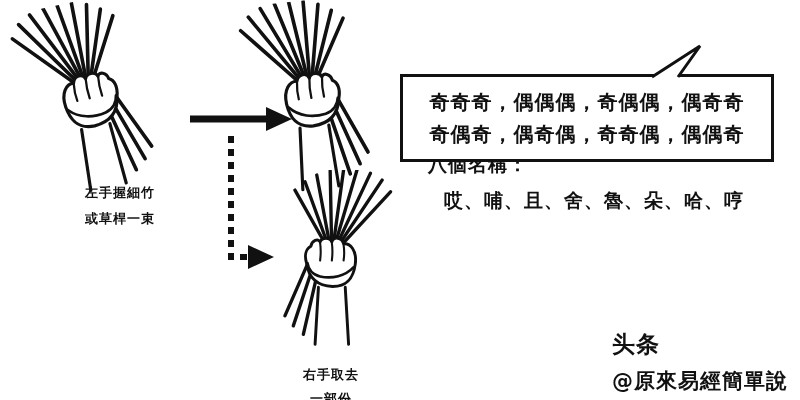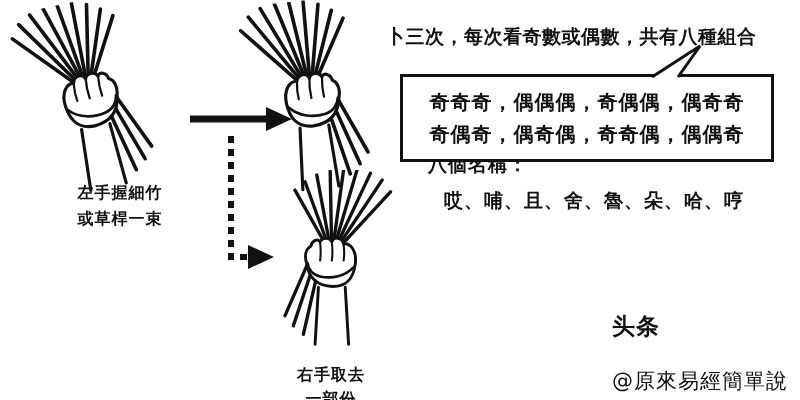--- a/index.html
+++ b/index.html
@@ -7,40 +7,40 @@
     position:relative;width:800px;height:400px;background:#ffffff;
     font-family:"DejaVu Sans","Liberation Sans",sans-serif;
     color:#111;overflow:hidden;font-weight:700;
   }
   .abs{position:absolute;}
   .hand{position:absolute;}
   .hand1{left:26px;top:0;width:136px;height:190px;transform:rotate(-12deg);transform-origin:50% 60%;}
   .hand2{left:246px;top:0;width:136px;height:190px;transform:rotate(-6deg);transform-origin:50% 60%;}
   .hand3{left:268px;top:170px;width:126px;height:176px;transform:scaleX(-1);transform-origin:50% 50%;}
   .hand-label{
-    text-align:center;font-size:16px;line-height:26px;letter-spacing:1px;color:#111;
+    text-align:center;font-size:13px;line-height:26px;letter-spacing:1px;color:#111;
   }
   .label-left{left:36px;top:180px;width:168px;}
   .label-right{left:262px;top:347px;width:138px;line-height:24px;margin-top:16px;}
   .instruction{
     left:386px;top:24px;width:410px;font-size:19px;letter-spacing:0.5px;white-space:nowrap;
   }
   .combo-box{
     left:400px;top:74px;width:348px;
     border:3px solid #111;background:#fff;
     padding:7px 10px;text-align:center;z-index:1;
   }
   .combo-box p{margin:4px;font-size:20px;line-height:28px;letter-spacing:1px;}
   .names-title{left:428px;top:152px;font-size:19px;letter-spacing:1px;}
   .names-line{left:416px;top:188px;font-size:19px;letter-spacing:1px;white-space:nowrap;margin-left:28px;}
   .watermark{
     right:12px;bottom:5px;display:flex;align-items:baseline;gap:7px;flex-direction:column;
   }
   .wm-brand{font-size:23px;font-weight:900;letter-spacing:1px;}
-  .wm-handle{font-size:21px;font-weight:400;letter-spacing:1px;margin-top:18px;}
+  .wm-handle{font-size:21px;font-weight:700;letter-spacing:1px;}
   #arrow-layer{position:absolute;left:0;top:0;width:800px;height:400px;pointer-events:none;z-index:5;}
 </style>
 </head>
 <body>
 
 <div id="stage">
 
   <svg width="0" height="0" style="position:absolute" aria-hidden="true">
     <defs>
       <g id="fist-bundle">
@@ -79,21 +79,20 @@
 
   <div class="abs hand-label label-left">
     <div>左手握細竹</div>
     <div>或草桿一束</div>
   </div>
   <div class="abs hand-label label-right">
     <div>右手取去</div>
     <div>一部份</div>
   </div>
 
-  <div class="abs instruction">卜三次，每次看奇數或偶數，共有八種組合</div>
 
   <div class="abs combo-box">
     <p>奇奇奇，偶偶偶，奇偶偶，偶奇奇</p>
     <p>奇偶奇，偶奇偶，奇奇偶，偶偶奇</p>
   </div>
 
   <div class="abs names-title">八個名稱：</div>
   <div class="abs names-line">哎、哺、且、舍、魯、朵、哈、哼</div>
 
   <div class="abs watermark">

